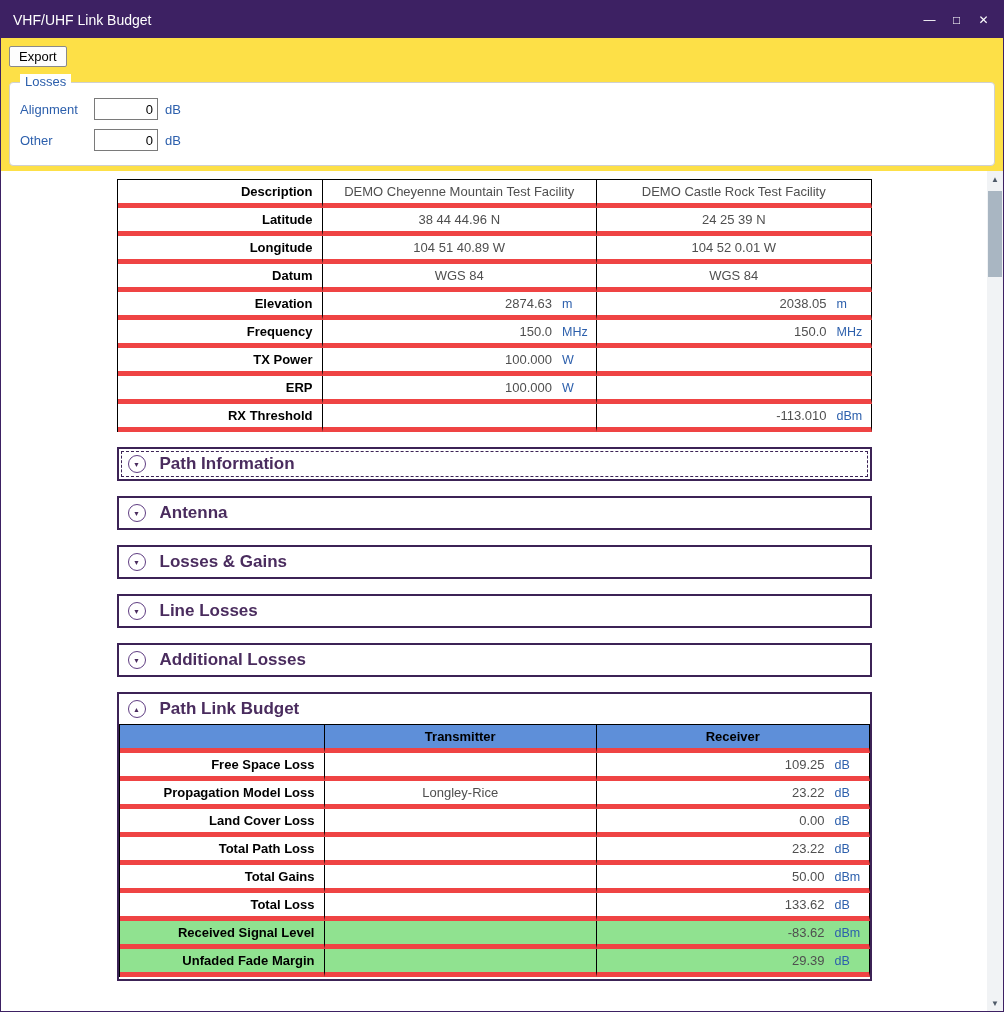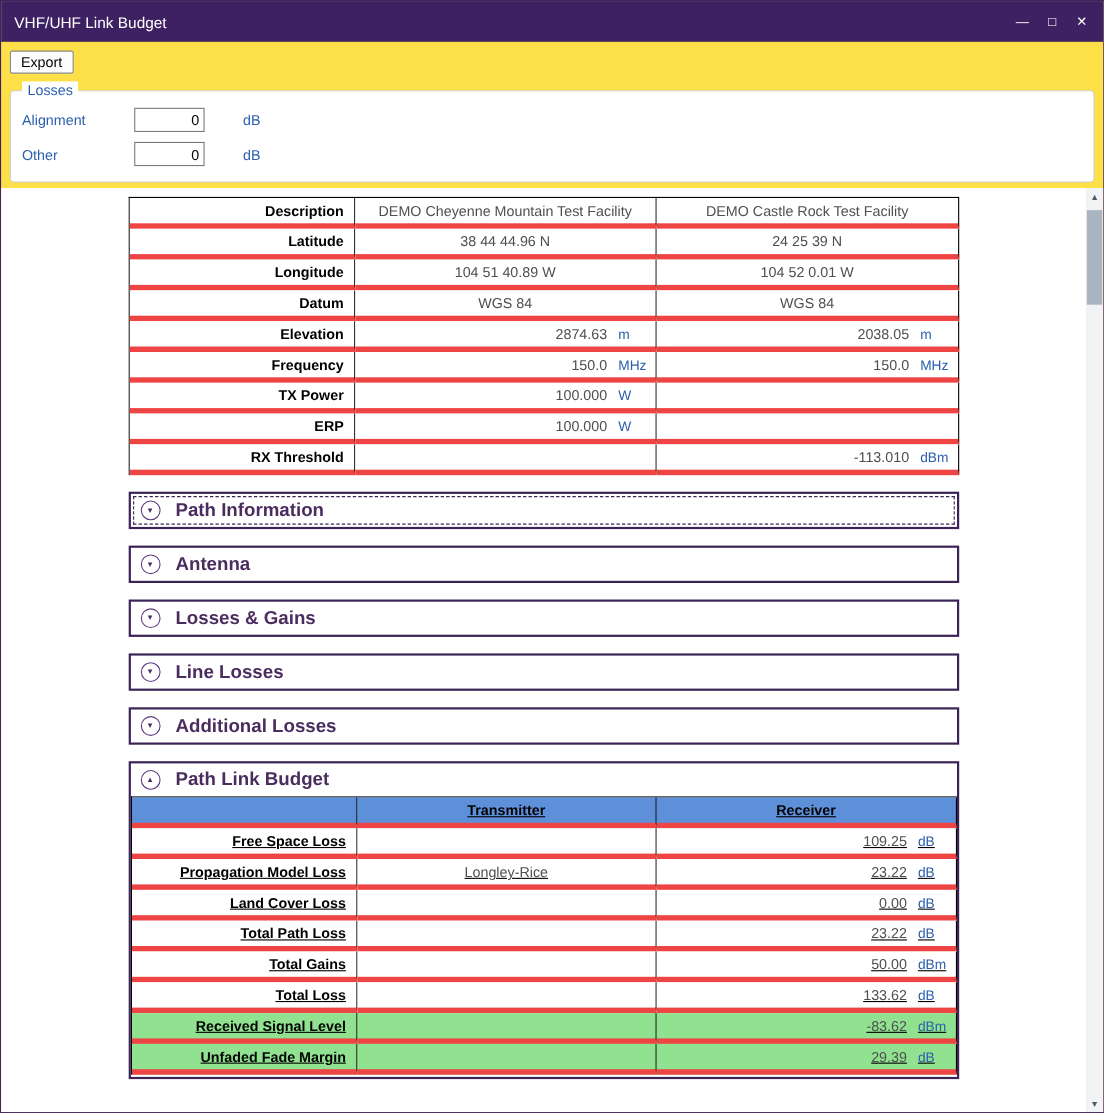--- a/index.html
+++ b/index.html
@@ -20,21 +20,21 @@
   
   .toolbar { padding:8px 8px 0; flex:none; }
   .export-btn { font-family:inherit; font-size:13px; color:#000; background:#fdfdfd;
                 border:1px solid #8a8a8a; border-radius:2px; padding:2px 9px; cursor:pointer; }
 
   
   .groupbox { position:relative; flex:none; margin:15px 8px 0; height:84px; box-sizing:border-box;
               border:1px solid #d0d0d0; border-radius:4px; padding:15px 0 0 10px; background:#fff; }
   .legend { position:absolute; top:-9px; left:10px; background:#fff; padding:0 5px;
             color:#2c5fac; font-size:13px;text-align:right; }
-  .field-row { display:flex; align-items:center; margin-bottom:9px;gap:28px; }
+  .field-row { display:flex; align-items:center; margin-bottom:9px; }
   .field-label { width:74px; color:#2c5fac; font-size:13px; }
   .field-input { width:64px; height:22px; box-sizing:border-box; border:1px solid #7a7a7a;
                  text-align:right; padding:0 4px; font-size:13px; font-family:inherit; color:#000; }
   .field-unit { margin-left:7px; color:#2c5fac; font-size:13px; }
 
   
   .content { flex:1; position:relative; overflow:hidden; margin-top:5px; background:#fff; }
   .viewport { position:absolute; top:0; left:0; right:16px; bottom:0; overflow:hidden; }
   .inner { width:755px; margin:8px auto 0; }
 
@@ -57,21 +57,21 @@
   .trow.green .cell { background:#90e290; }
 
   
   .section { border:2px solid #3c2356; margin-top:15px; background:#fff; position:relative; }
   .section.focused::after { content:""; position:absolute; inset:2px; border:1px dashed #3c2356; pointer-events:none; }
   .sec-head { height:30px; display:flex; align-items:center; cursor:pointer; }
   .circle { width:18px; height:18px; box-sizing:border-box; border-radius:50%; border:1px solid #5f3d82;
             display:flex; align-items:center; justify-content:center; margin-left:9px; background:#fff; flex:none; cursor:pointer; }
   .chev { font-size:7px; color:#4a2c5e; line-height:1; }
   .sec-label { margin-left:14px; font-weight:700; color:#4a2c5e; font-size:17px; }
-  .section .dtable { width:auto; margin:0 0 2px;text-decoration:underline; }
+  .section .dtable { width:auto; margin:0 0 2px; }
 </style>
 </head>
 <body>
 
 <div class="window">
 
   <div class="titlebar">
     <span class="title">VHF/UHF Link Budget</span>
     <div class="win-controls">
       <span class="win-btn">—</span>

